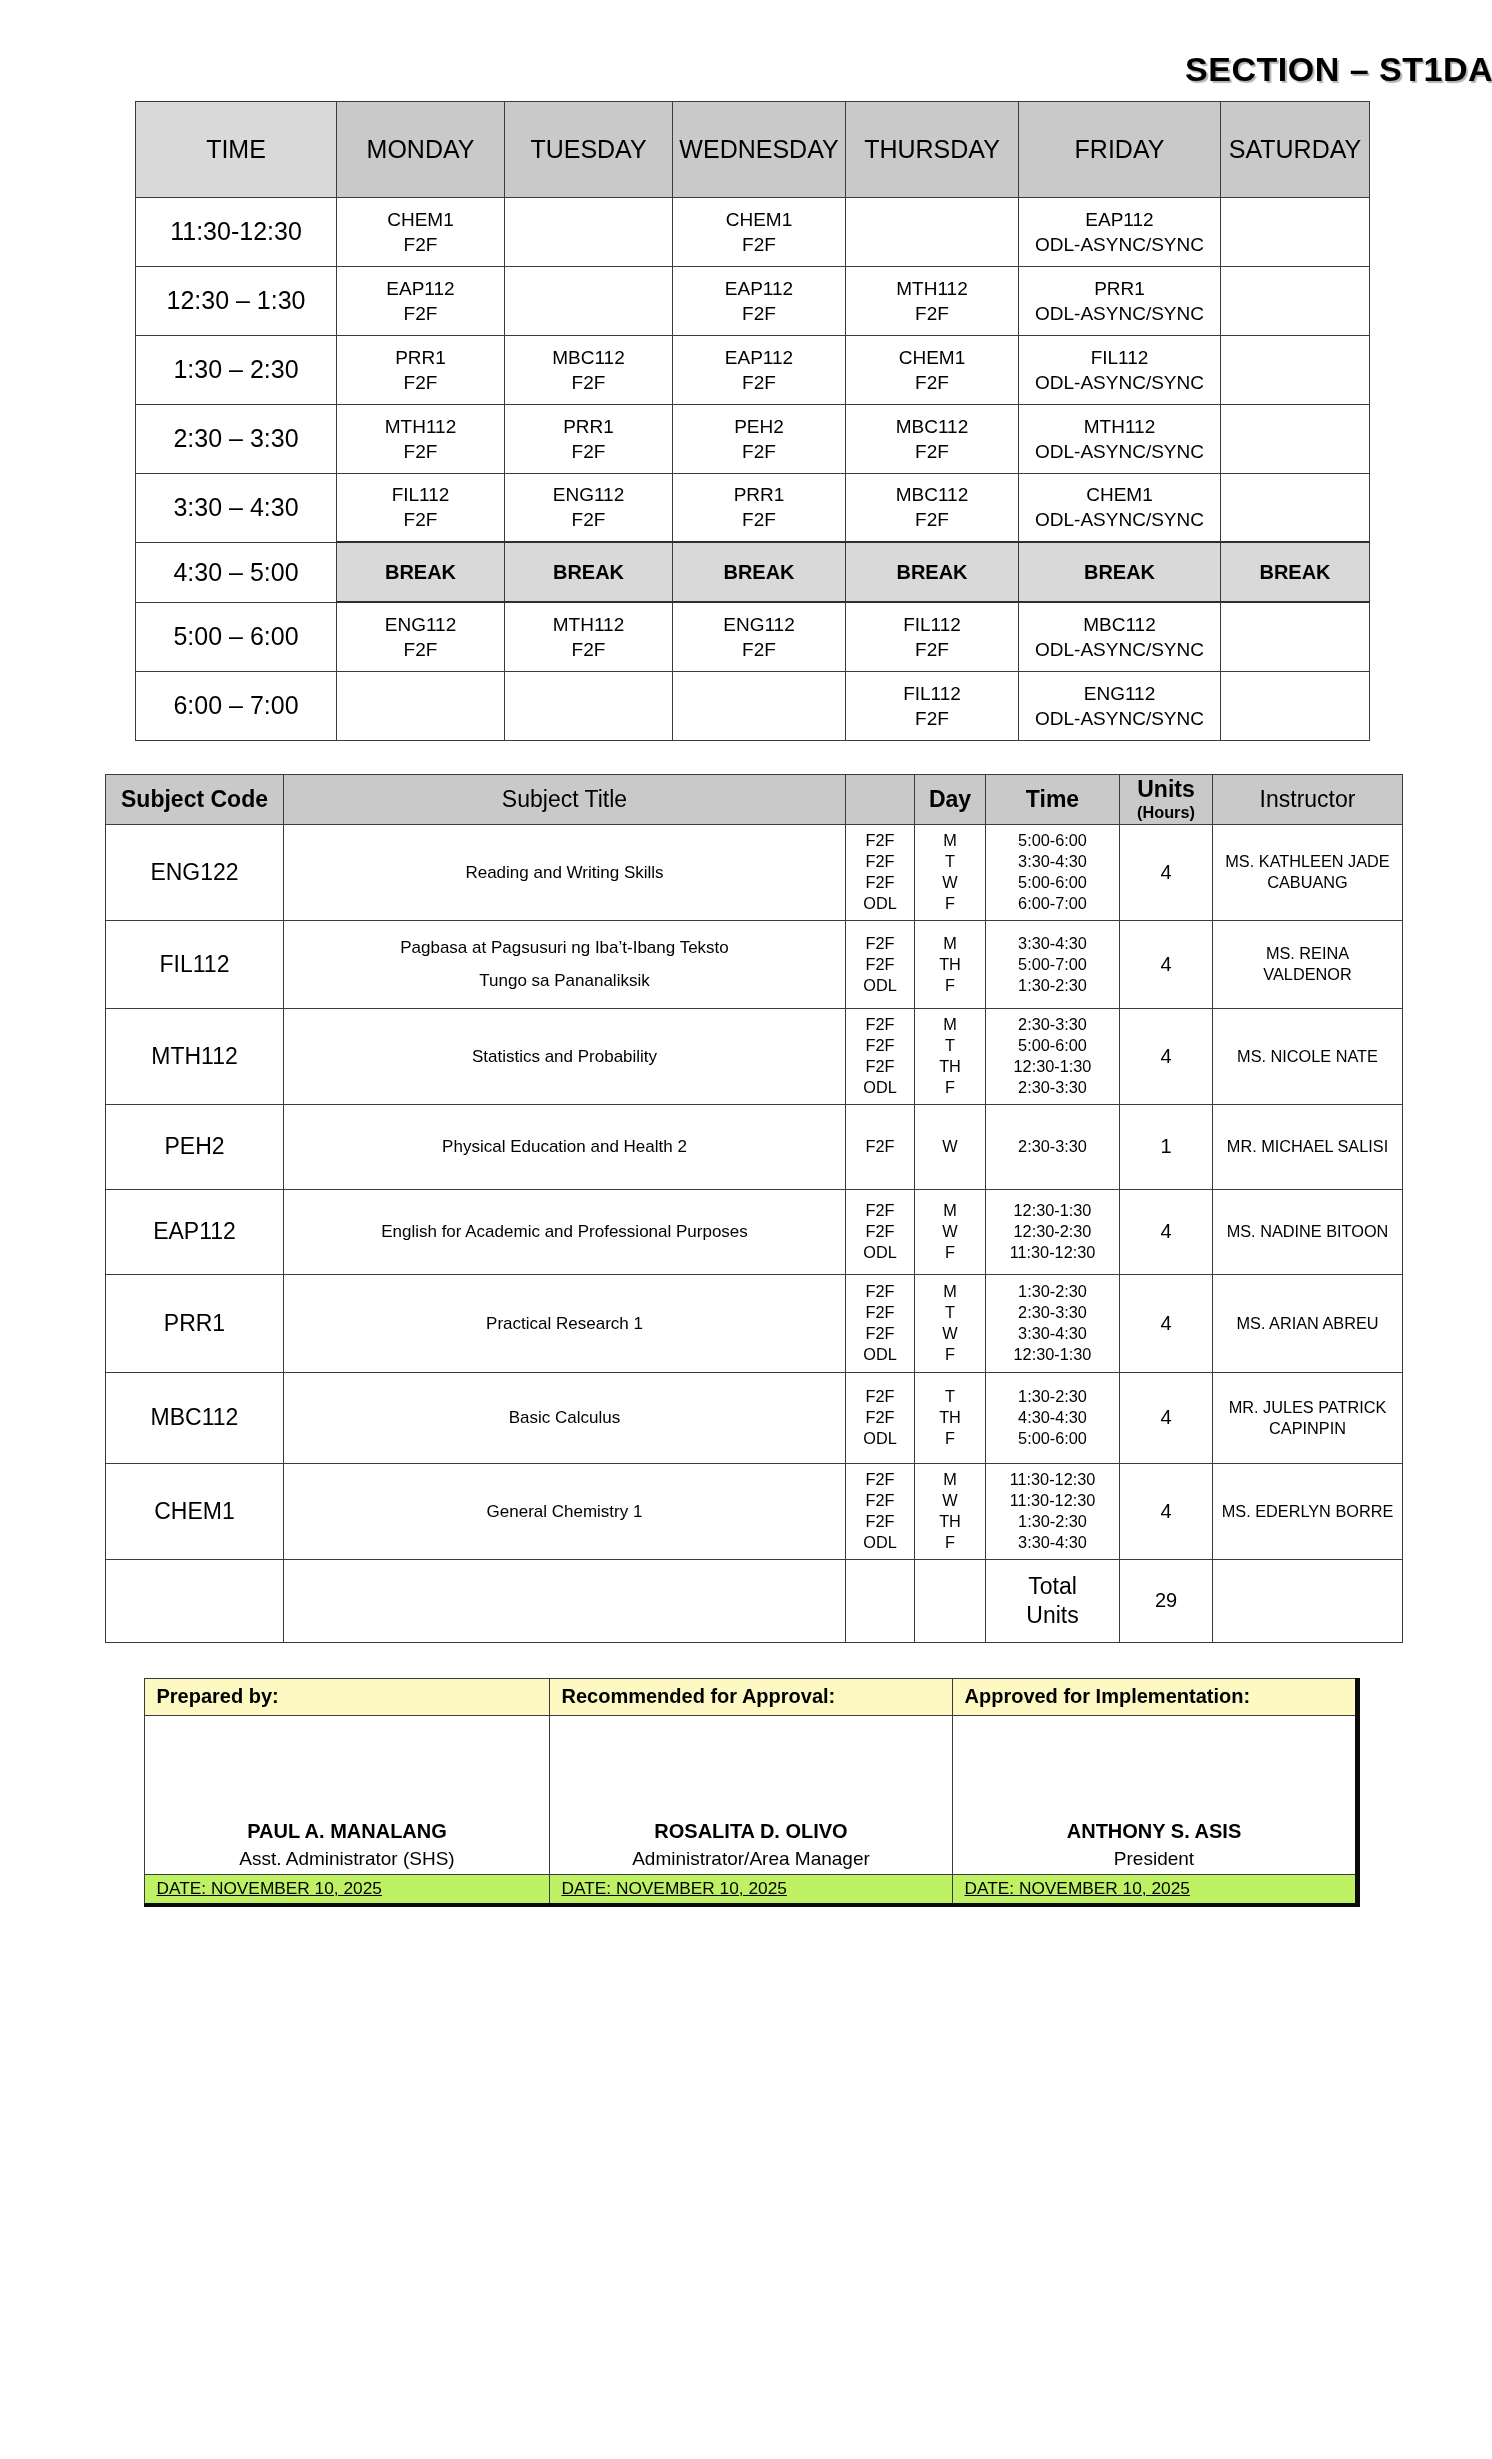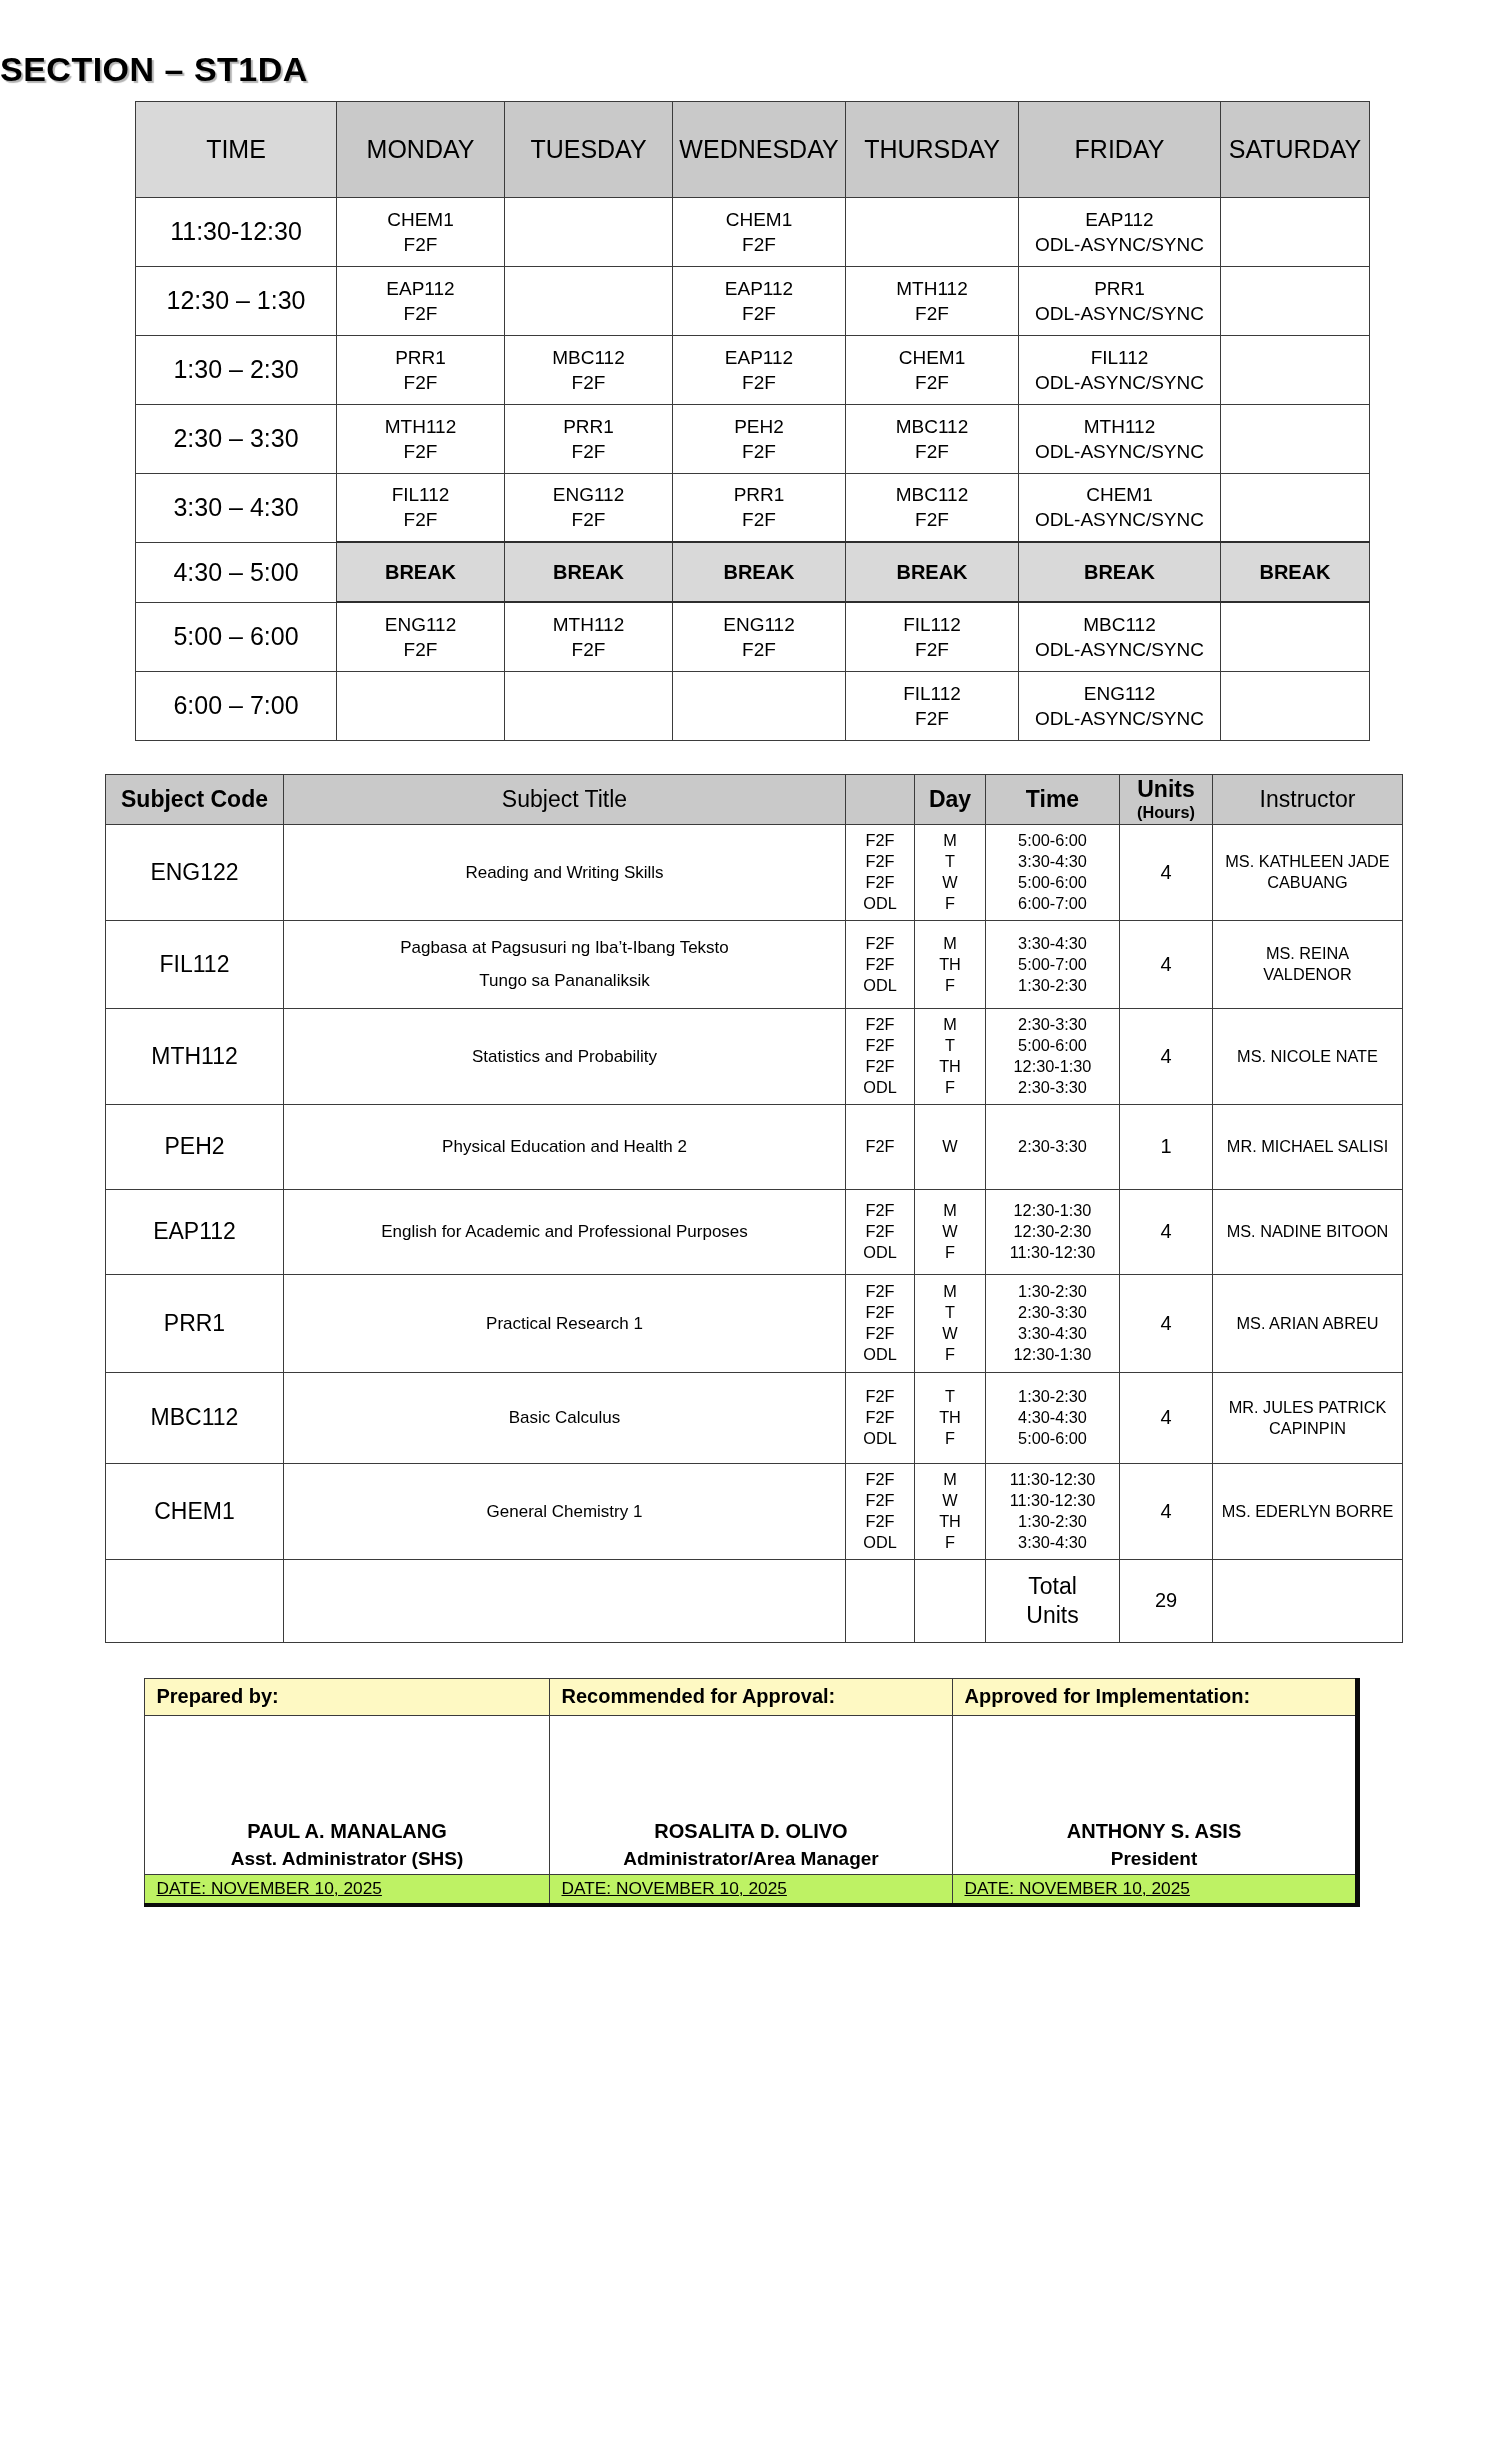--- a/index.html
+++ b/index.html
@@ -2,21 +2,21 @@
 <html><head>
 <meta charset="utf-8">
 <style>
   * { box-sizing: border-box; margin: 0; padding: 0; }
   html, body { background: #ffffff; }
   body {
     width: 1493px; height: 2459px; overflow: hidden;
     font-family: "Liberation Sans", sans-serif;
     color: #000;
   }
-  .titles { text-align: left; padding-top: 50px; }
+  .titles { text-align: right; padding-top: 50px; }
   .section-title {
     font-size: 34px; font-weight: bold; letter-spacing: 0.5px;
     text-shadow: 1.9px 1.9px 1px rgba(0,0,0,.30);
   }
   .room-title { font-size: 37px; font-weight: 400; margin-top: 5.8px; }
 
   table { border-collapse: collapse; table-layout: fixed; }
   td, th { border: 1.4px solid #3b3b3b; overflow: hidden; }
 
   
@@ -55,21 +55,21 @@
   }
   .appr th {
     background: #fef9c3; text-align: left; font-weight: bold; font-size: 20px;
     padding: 5.8px 11.5px; height: 37px; border: 1.9px solid #3b3b3b; vertical-align: middle;
   }
   .appr td.sig {
     height: 159px; vertical-align: bottom; text-align: center;
     padding-bottom: 3.8px; background: #fff;
   }
   .sig-name  { font-weight: bold; font-size: 20px; }
-  .sig-title { font-weight: bold; font-size: 19px; margin-top: 4.8px; }
+  .sig-title { font-weight: normal; font-size: 19px; margin-top: 4.8px; }
   .appr td.date { font-size: 17.3px; text-align: left; padding: 3.8px 11.5px; height: 29px; background: #bef264; text-decoration: underline; }
 </style>
 </head>
 <body>
 
 <div class="titles">
   <div class="section-title">SECTION – ST1DA</div>
 </div>
 
 <table class="sched">

